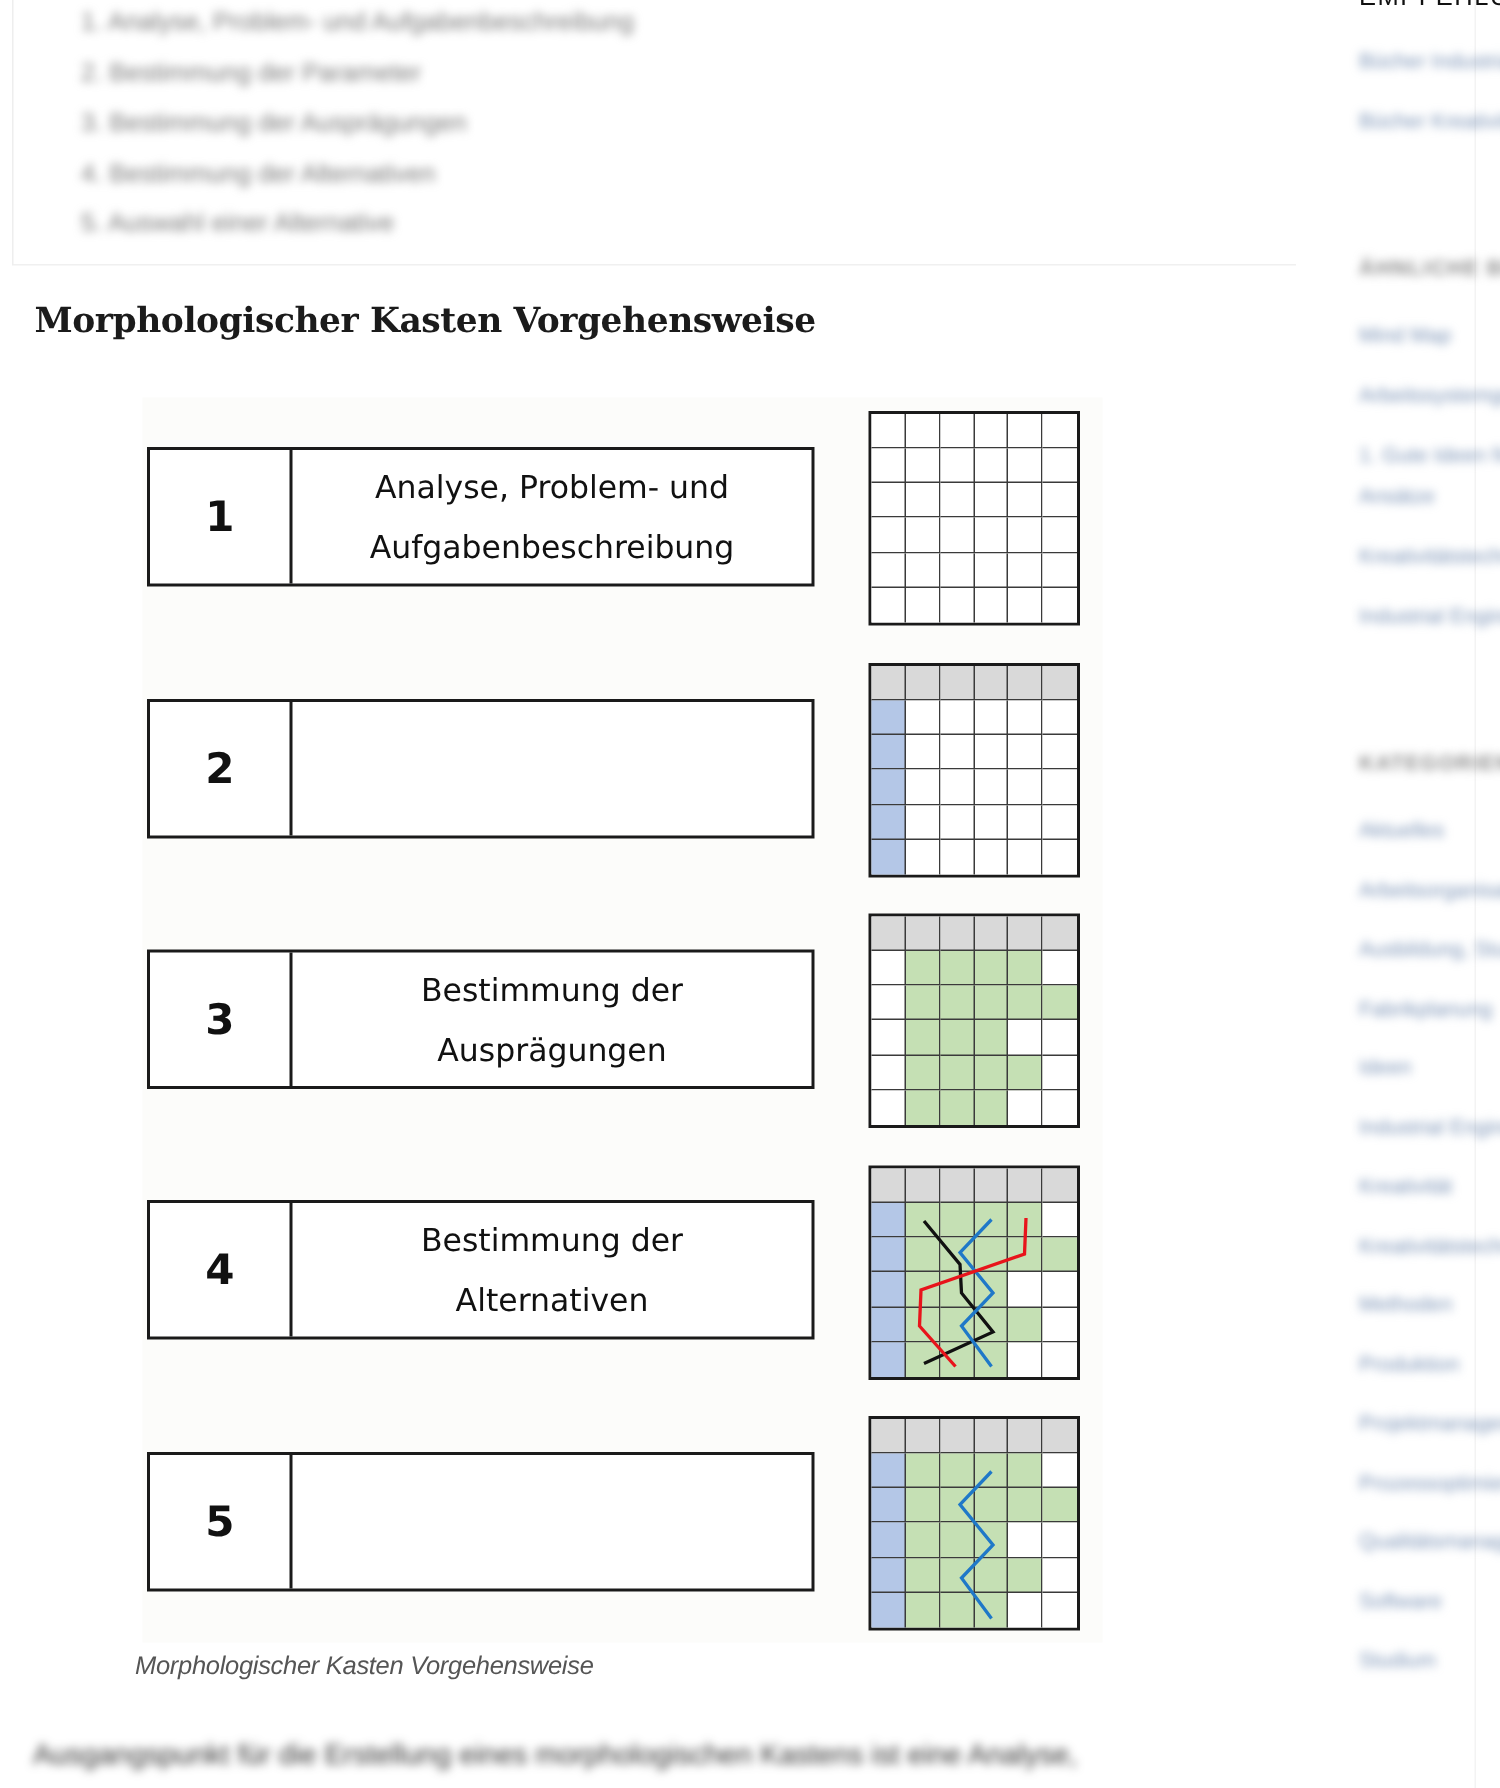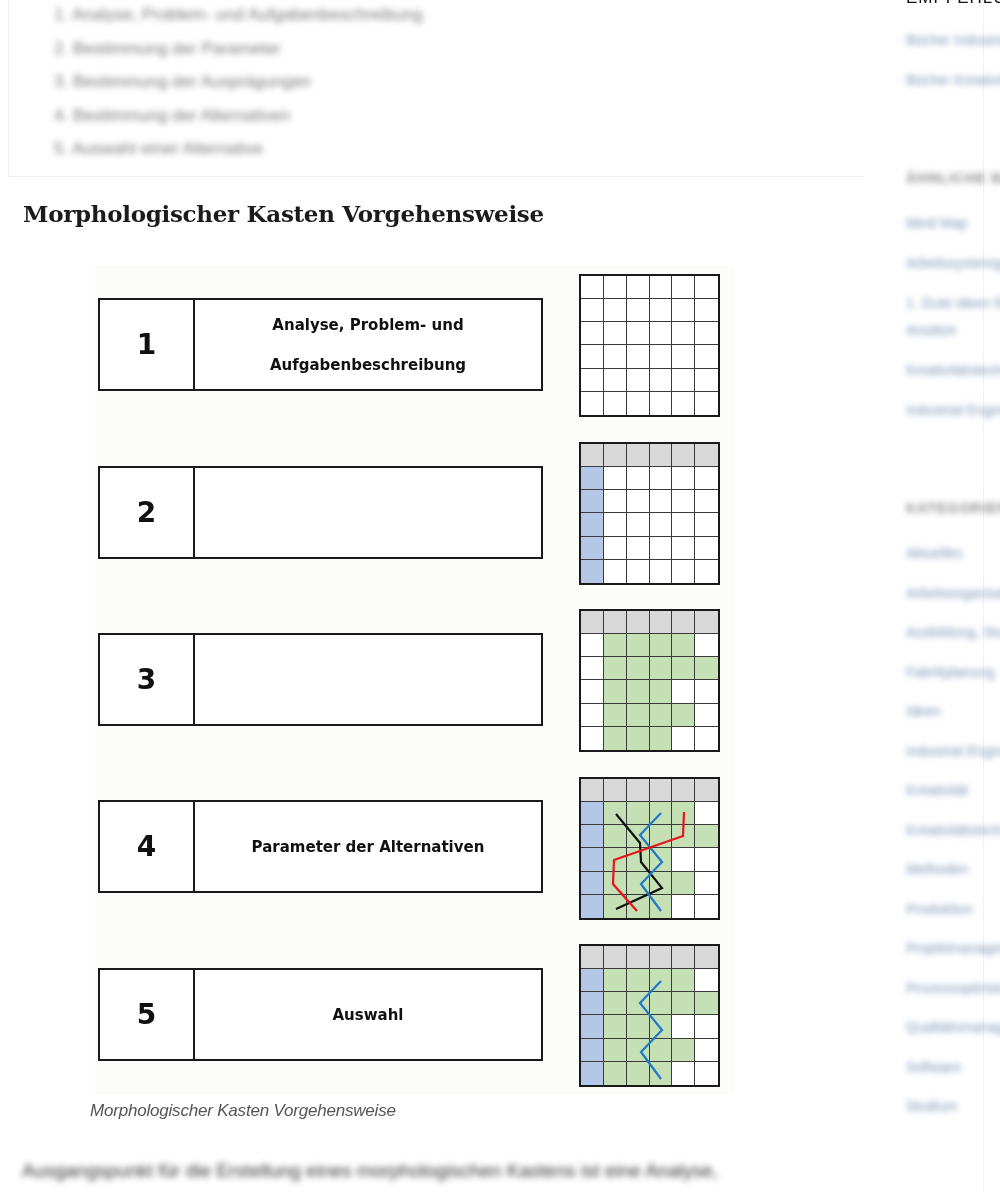--- a/index.html
+++ b/index.html
@@ -11,21 +11,21 @@
   .toc-box { position:absolute; left:8px; top:-10px; width:855px; height:186px; border-left:1px solid #eeeeee; border-bottom:1px solid #f0f0f0; }
   .toc-list { position:absolute; left:45px; top:8px; margin:0; padding:0; list-style:none; }
   .toc-list li { font-size:17px; line-height:33.5px; color:#7a7a7a; white-space:nowrap; }
 
   .heading { position:absolute; left:23px; top:200px; font-family:"DejaVu Serif", serif; font-weight:bold; font-size:23px; color:#1b1b1b; letter-spacing:-0.3px; margin:0; }
 
   
   .figure { position:absolute; left:95px; top:265px; width:640px; height:830px; background:#fcfcfa; }
   .step-box { position:absolute; left:98px; width:445px; height:93px; border:2px solid #1a1a1a; background:#ffffff; display:flex; box-sizing:border-box; }
   .step-num { width:93px; border-right:2px solid #1a1a1a; display:flex; align-items:center; justify-content:center; font-family:"DejaVu Sans", sans-serif; font-weight:bold; font-size:28px; color:#111; }
-  .step-label { flex:1; display:flex; align-items:center; justify-content:center; text-align:center; font-family:"DejaVu Sans", sans-serif; font-weight:bold; font-size:15px; line-height:40px; color:#111; padding:0 22px; }
+  .step-label { flex:1; display:flex; align-items:center; justify-content:center; text-align:center; font-family:"DejaVu Sans", sans-serif; font-weight:normal; font-size:21px; line-height:40px; color:#111; padding:0 22px; }
 
   .grid { position:absolute; left:579px; width:141px; height:143px; border:2px solid #1a1a1a; box-sizing:border-box; display:grid; grid-template-columns:repeat(6,1fr); grid-template-rows:repeat(6,1fr); background:#fff; }
   .grid .cell { border-right:1.5px solid #3a3a3a; border-bottom:1.5px solid #3a3a3a; }
   .grid .cell.c5 { border-right:none; }
   .grid .cell.r5 { border-bottom:none; }
   .cell.g { background:#d9d9d9; }
   .cell.b { background:#b4c7e7; }
   .cell.n { background:#c5e0b4; }
   .cell.w { background:#ffffff; }
 
@@ -58,28 +58,28 @@
 
 <div class="step-box" style="top:298px;">
   <div class="step-num">1</div>
   <div class="step-label">Analyse, Problem- und Aufgabenbeschreibung</div>
 </div>
 <div class="step-box" style="top:466px;">
   <div class="step-num">2</div>
 </div>
 <div class="step-box" style="top:633px;">
   <div class="step-num">3</div>
+  <div class="step-label">Bestimmung der Ausprägungen</div>
 </div>
 <div class="step-box" style="top:800px;">
   <div class="step-num">4</div>
-  <div class="step-label">Parameter der Alternativen</div>
+  <div class="step-label">Bestimmung der Alternativen</div>
 </div>
 <div class="step-box" style="top:968px;">
   <div class="step-num">5</div>
-  <div class="step-label">Auswahl</div>
 </div>
 
 <div class="grid" style="top:274px;">
     <div class="cell w c0 r0"></div>
     <div class="cell w c1 r0"></div>
     <div class="cell w c2 r0"></div>
     <div class="cell w c3 r0"></div>
     <div class="cell w c4 r0"></div>
     <div class="cell w c5 r0"></div>
     <div class="cell w c0 r1"></div>

